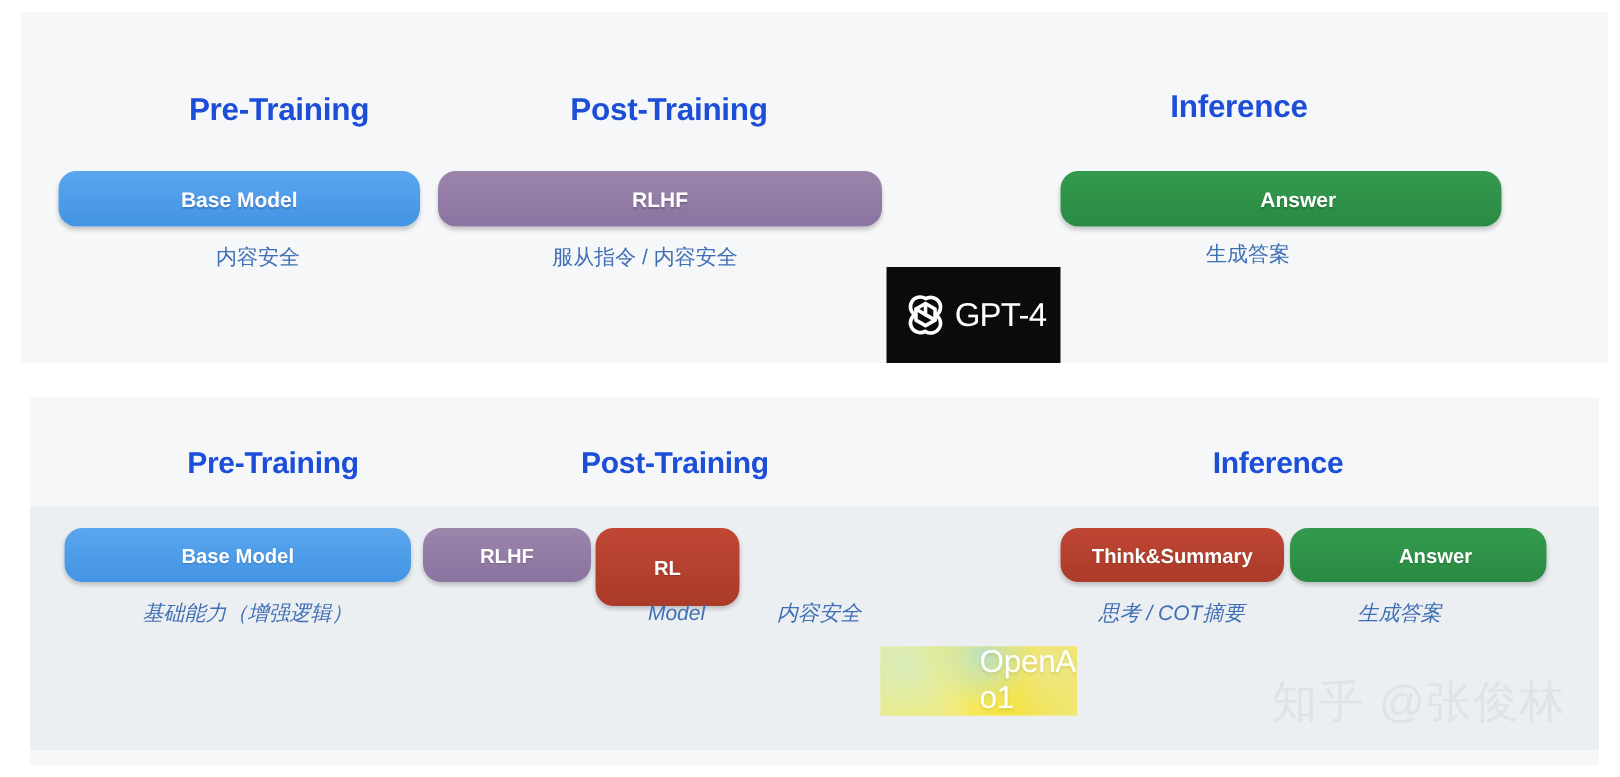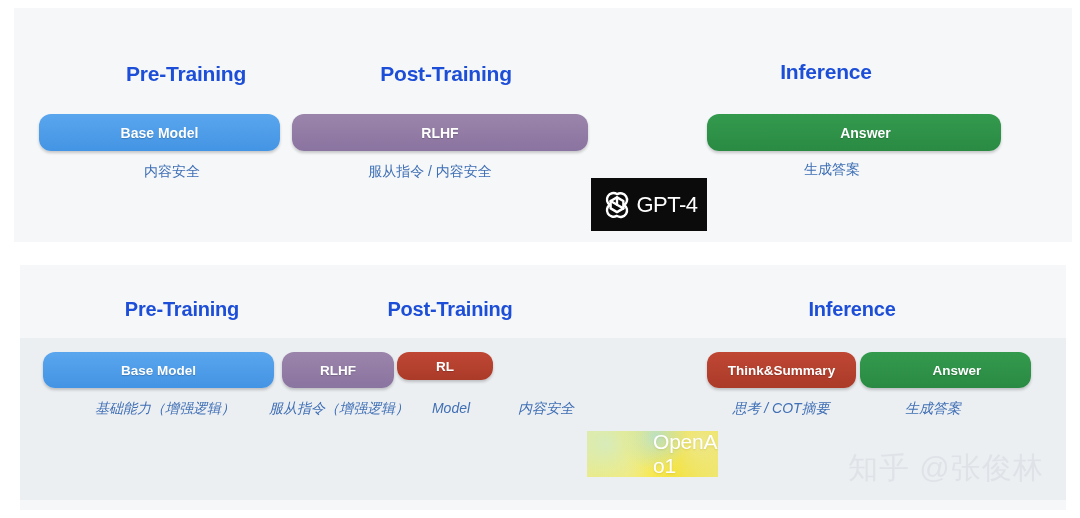--- a/index.html
+++ b/index.html
@@ -90,21 +90,21 @@
   }
   .caption.top { font-size: 14px; }
   .caption.bot { font-size: 14px; font-style: italic; }
 
   
   #gpt4-logo {
     position: absolute;
     left: 591px;
     top: 178px;
     width: 116px;
-    height: 53px;
+    height: 64px;
     background: #0b0b0b;
     display: flex;
     align-items: center;
     justify-content: center;
     gap: 2px;
   }
   #gpt4-logo .mark { width: 34px; height: 34px; flex: 0 0 auto; }
   #gpt4-logo .wordmark {
     color: #ffffff;
     font-size: 22px;
@@ -191,23 +191,22 @@
   <div id="panel-bottom-band"></div>
 
   <div class="stage-header bot" style="left:182px; top:298px;">Pre-Training</div>
   <div class="stage-header bot" style="left:450px; top:298px;">Post-Training</div>
   <div class="stage-header bot" style="left:852px; top:298px;">Inference</div>
 
   <div class="box blue" style="left:43px; top:352px; width:231px; height:36px; font-size:13.5px;">Base Model</div>
   <div class="caption bot" style="left:165px; top:400px;">基础能力（增强逻辑）</div>
 
   <div class="box purple" style="left:282px; top:352px; width:112px; height:36px; font-size:13.5px;">RLHF</div>
-  <div class="caption bot" style="left:339px; top:400px;">服从指令（增强逻辑）</div>
-
-  <div class="box red" style="left:397px; top:352px; width:96px; height:28px; font-size:13.5px;">RL</div>
+
+  <div class="box red" style="left:397px; top:352px; width:96px; height:52px; font-size:13.5px;">RL</div>
   <div class="caption bot" style="left:451px; top:400px;">Model</div>
 
   <div class="caption bot" style="left:546px; top:400px;">内容安全</div>
 
   <div class="box red" style="left:707px; top:352px; width:149px; height:36px; font-size:13.5px;">Think&amp;Summary</div>
   <div class="caption bot" style="left:781px; top:400px;">思考 / COT摘要</div>
 
   <div class="box green" style="left:860px; top:352px; width:148px; height:36px; font-size:13.5px;">Answer</div>
   <div class="caption bot" style="left:933px; top:400px;">生成答案</div>
 

